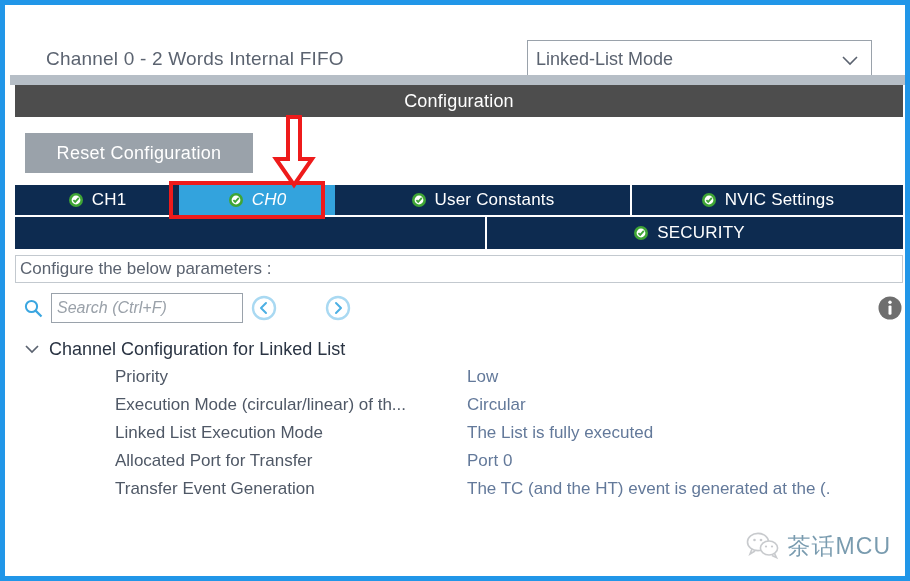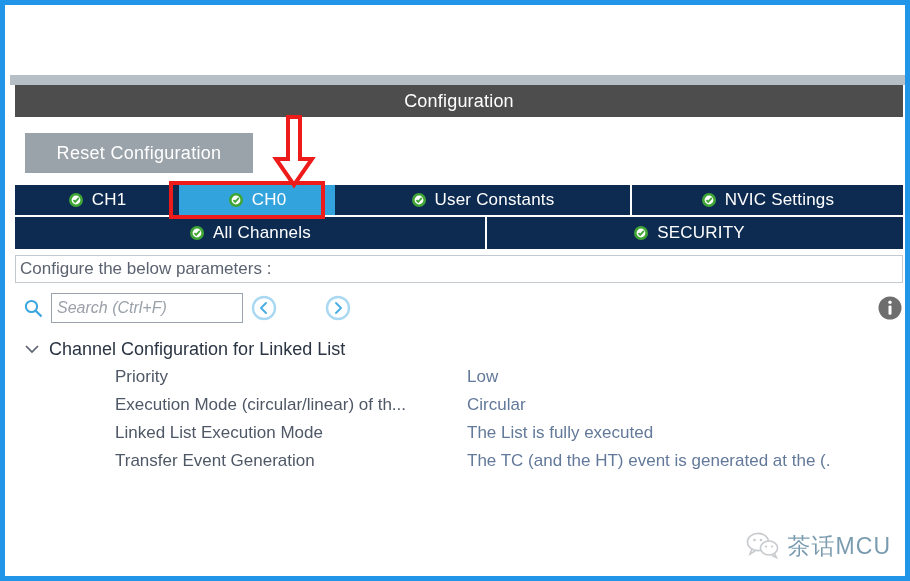--- a/index.html
+++ b/index.html
@@ -123,21 +123,21 @@
     height: 100%;
     display: flex;
     align-items: center;
     justify-content: center;
     color: #ffffff;
     font-size: 17px;
     box-sizing: border-box;
     white-space: nowrap;
   }
   .tab .lbl { margin-left: 8px; letter-spacing: .2px; }
-  .tab.sel { background: #33a3dd; }
+  .tab.sel { background: #33a3dd; font-style: italic; }
   .tab.divl { border-left: 2px solid #ffffff; }
   .chk {
     width: 16px; height: 16px;
     display: inline-block;
     flex: 0 0 auto;
   }
   .chk svg { display:block; }
 
   
   .hl-box {
@@ -300,20 +300,32 @@
     color: #0c4a6e;
     letter-spacing: 1px;
     white-space: nowrap;
   }
 </style>
 </head>
 <body>
 
 <div id="app">
 
+  <div class="header-row">
+    <div class="channel-title">Channel 0  - 2 Words Internal FIFO</div>
+
+    <div class="mode-select">
+      <div class="sel-text">Linked-List Mode</div>
+      <div class="chev">
+        <svg viewBox="0 0 18 18" width="18" height="18">
+          <path d="M2 5 L9 12 L16 5" fill="none" stroke="#5b6370" stroke-width="1.6"></path>
+        </svg>
+      </div>
+    </div>
+  </div>
 
   <div class="gray-strip"></div>
 
   <div class="config-bar">Configuration</div>
 
   <div class="reset-btn">Reset Configuration</div>
 
   <div class="tabrow tabrow1">
     <div class="tab" style="left:0px;width:164px;">
       <span class="chk">
@@ -354,30 +366,20 @@
           <circle cx="8" cy="8" r="7" fill="#3fa535"></circle>
           <circle cx="8" cy="8" r="4.4" fill="#ffffff"></circle>
           <path d="M5.4 8.1 L7.2 9.9 L10.8 5.9" fill="none" stroke="#3fa535" stroke-width="1.8"></path>
         </svg>
       </span>
       <span class="lbl">User Constants</span>
     </div>
   </div>
 
   <div class="tabrow tabrow2">
-    <div class="tab" style="left:0px;width:470px;">
-      <span class="chk">
-        <svg viewBox="0 0 16 16" width="16" height="16">
-          <circle cx="8" cy="8" r="7" fill="#3fa535"></circle>
-          <circle cx="8" cy="8" r="4.4" fill="#ffffff"></circle>
-          <path d="M5.4 8.1 L7.2 9.9 L10.8 5.9" fill="none" stroke="#3fa535" stroke-width="1.8"></path>
-        </svg>
-      </span>
-      <span class="lbl">All Channels</span>
-    </div>
 
     <div class="tab divl" style="left:470px;width:406px;">
       <span class="chk">
         <svg viewBox="0 0 16 16" width="16" height="16">
           <circle cx="8" cy="8" r="7" fill="#3fa535"></circle>
           <circle cx="8" cy="8" r="4.4" fill="#ffffff"></circle>
           <path d="M5.4 8.1 L7.2 9.9 L10.8 5.9" fill="none" stroke="#3fa535" stroke-width="1.8"></path>
         </svg>
       </span>
       <span class="lbl">SECURITY</span>
@@ -444,20 +446,24 @@
       <span class="p-name">Priority</span>
       <span class="p-value">Low</span>
     </div>
     <div class="tree-row">
       <span class="p-name">Execution Mode (circular/linear) of th...</span>
       <span class="p-value">Circular</span>
     </div>
     <div class="tree-row">
       <span class="p-name">Linked List Execution Mode</span>
       <span class="p-value">The List is fully executed</span>
+    </div>
+    <div class="tree-row">
+      <span class="p-name">Allocated Port for Transfer</span>
+      <span class="p-value">Port 0</span>
     </div>
     <div class="tree-row">
       <span class="p-name">Transfer Event Generation</span>
       <span class="p-value">The TC (and the HT) event is generated at the (.</span>
     </div>
   </div>
 
   <div class="watermark">
     <span class="wm-icon">
       <svg viewBox="0 0 34 30" width="34" height="30">

